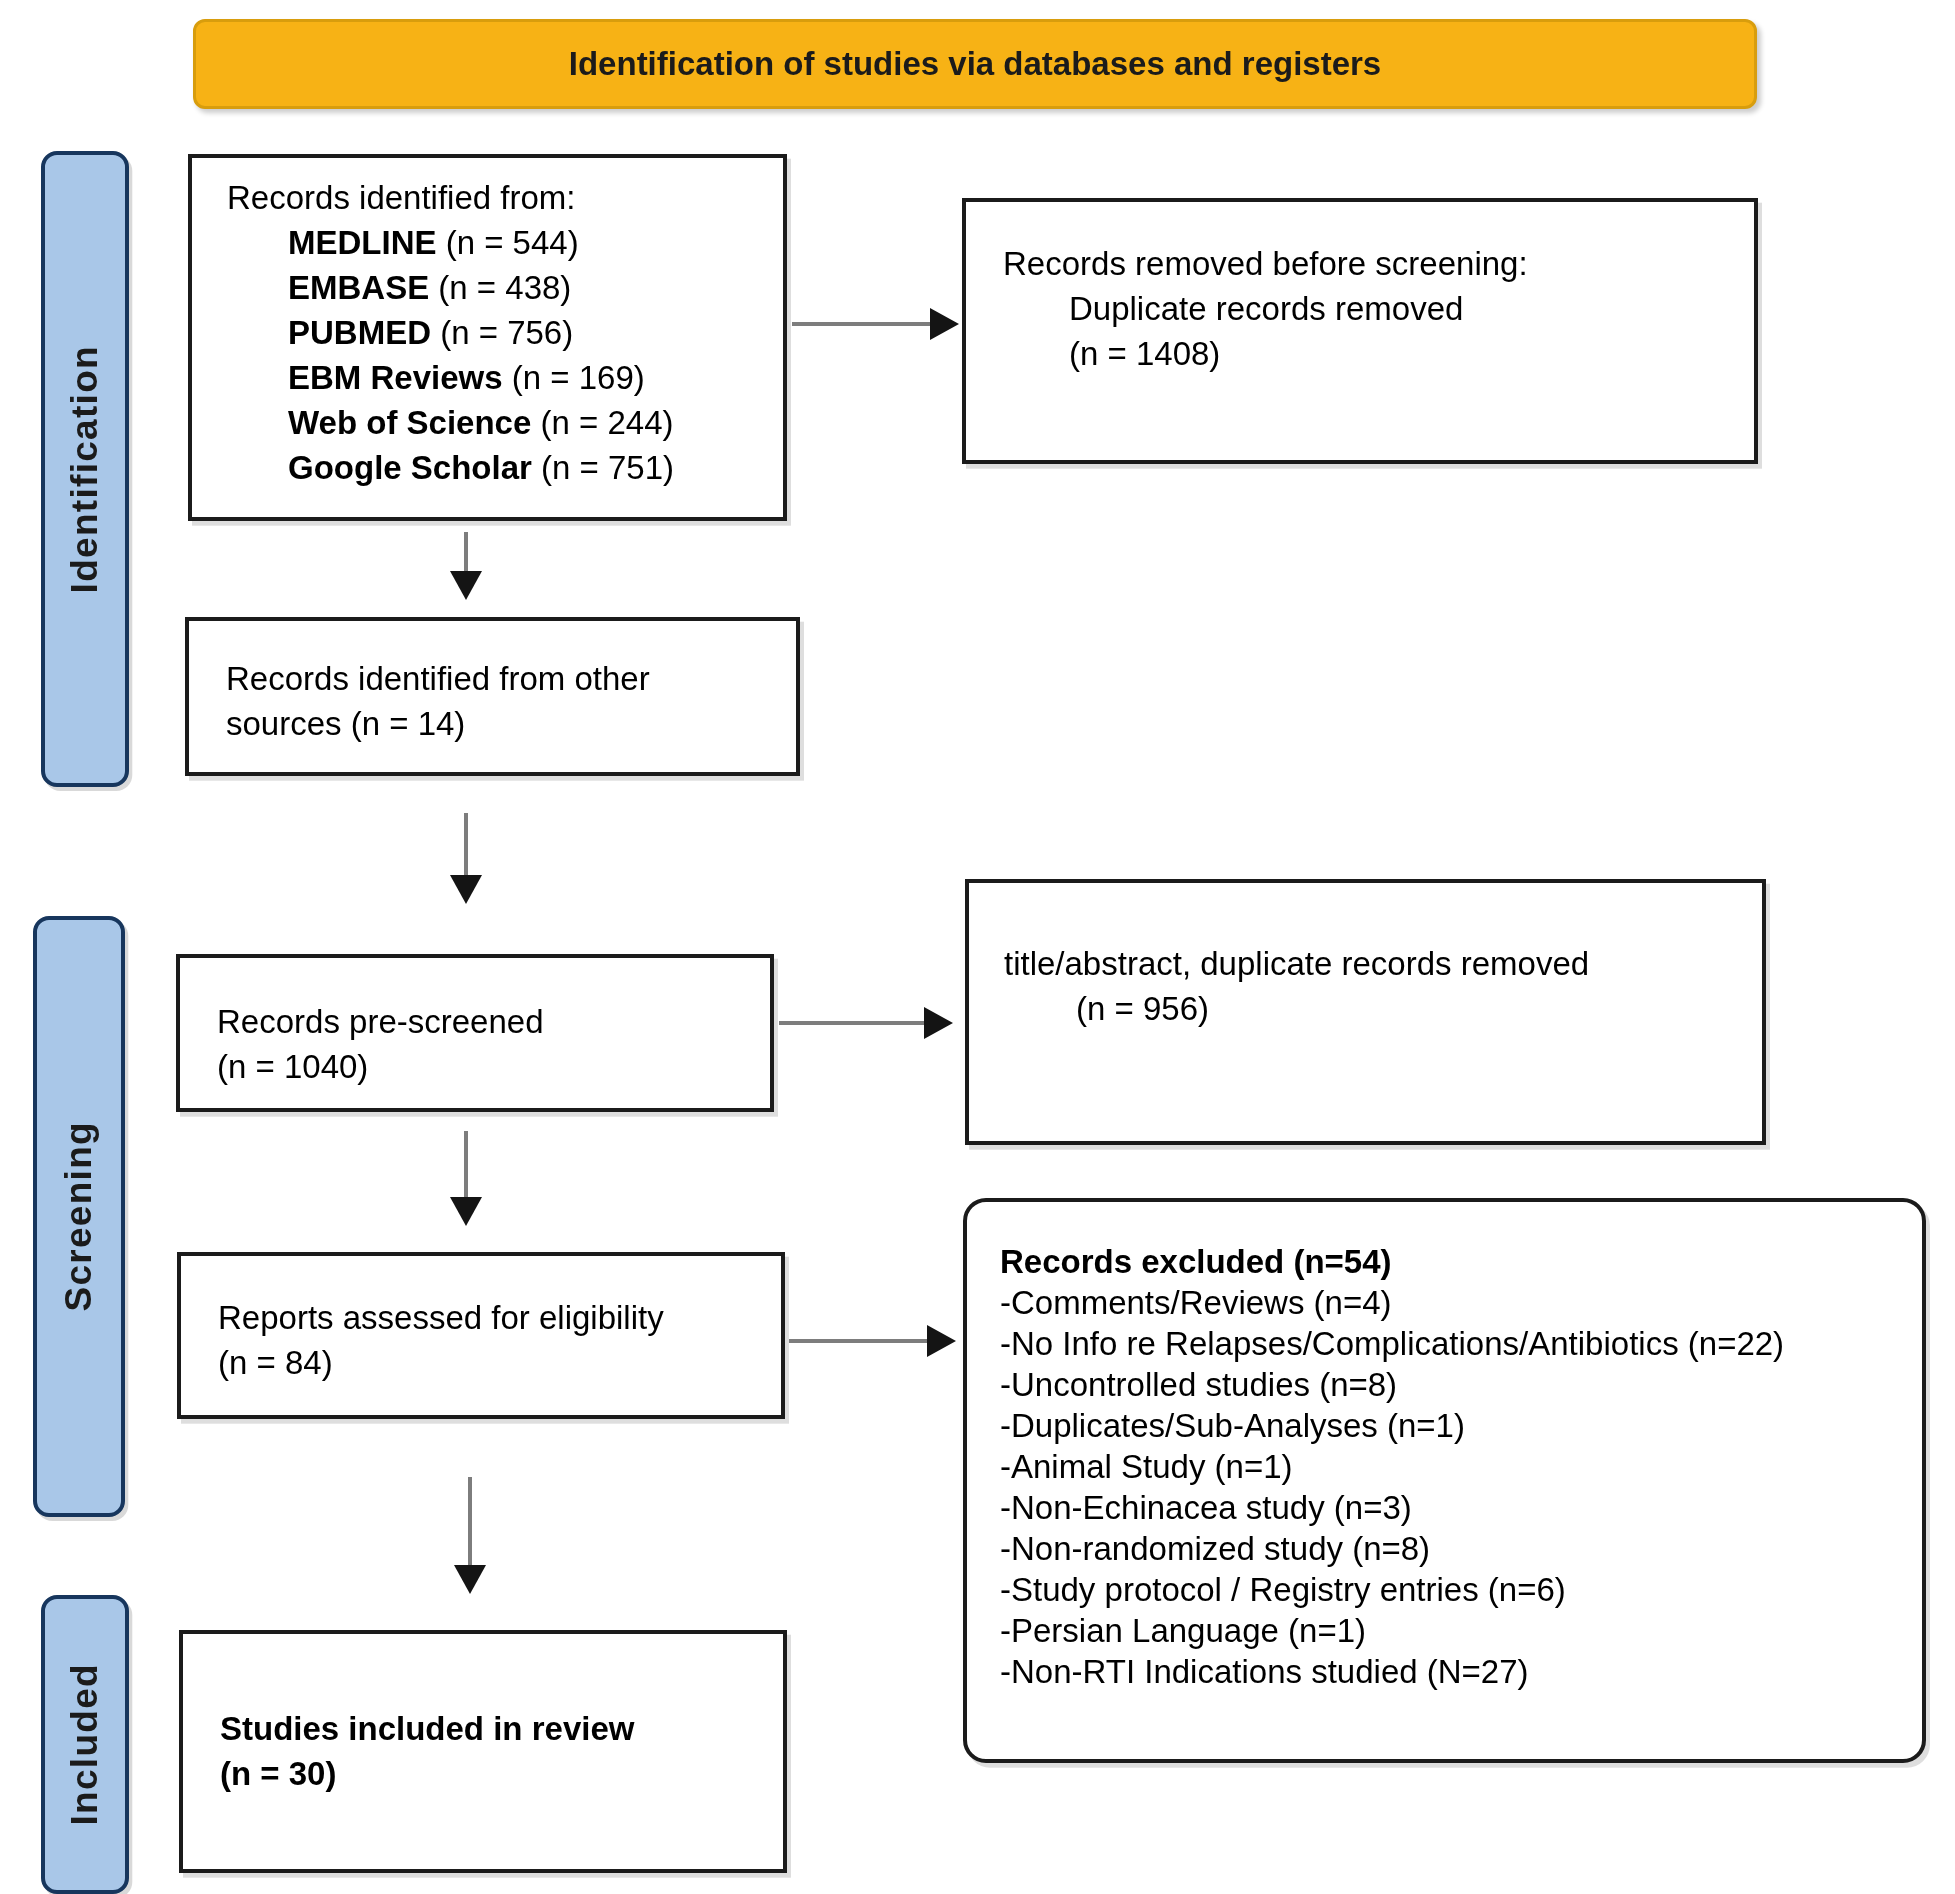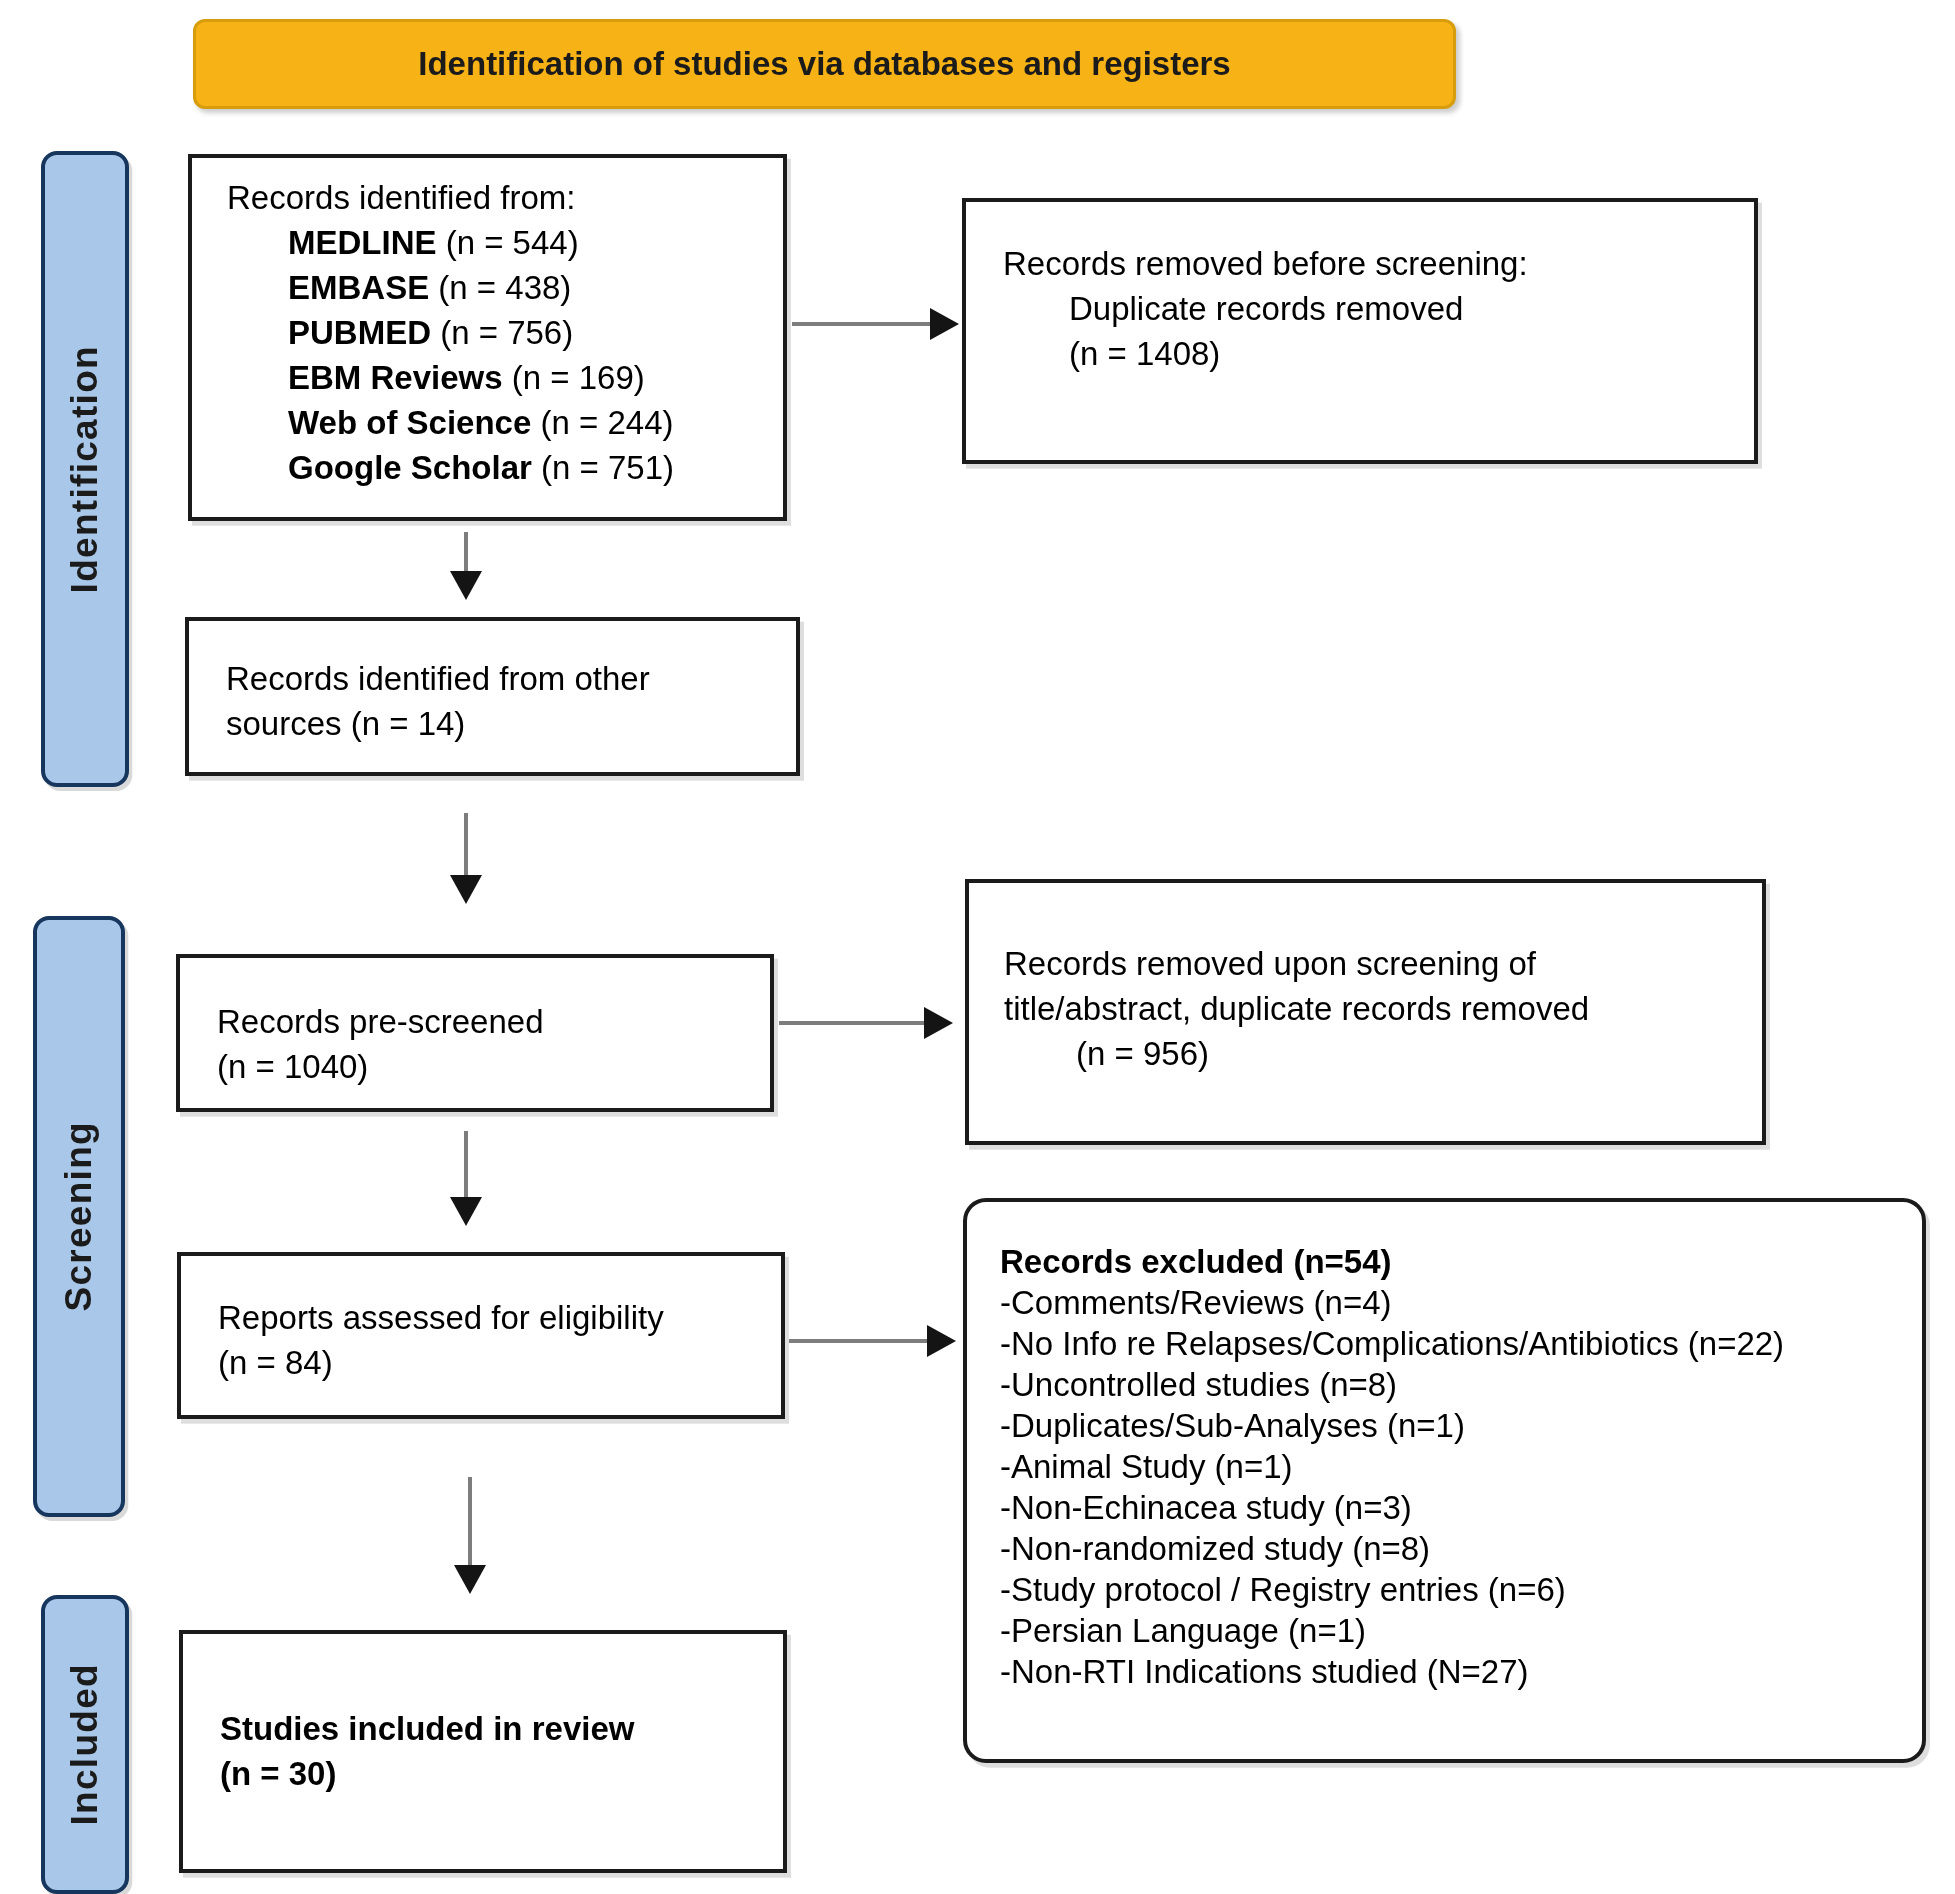--- a/index.html
+++ b/index.html
@@ -6,21 +6,21 @@
   #canvas {
     position: relative;
     width: 1955px;
     height: 1895px;
     background: #ffffff;
     font-family: "Liberation Sans", sans-serif;
     color: #1b1b1b;
   }
   .banner {
     position: absolute;
-    left: 193px; top: 18.6px; width: 1263px; height: 90px;
+    left: 193px; top: 18.6px; width: 1564px; height: 90px;
     background: #F7B215;
     border: 3.3px solid #D89D0D;
     border-radius: 12px;
     box-shadow: 3.3px 4px 5.3px rgba(0,0,0,0.20);
     display: flex; align-items: center; justify-content: center;
     font-size: 33px; font-weight: bold;
     box-sizing: border-box;
   }
   .stage-tab {
     position: absolute;
@@ -107,21 +107,20 @@
     <div>Records identified from other</div>
     <div>sources (n = 14)</div>
   </div>
 
   <div class="box" style="left:176px; top:954px; width:598px; height:158px; padding:41px 13.3px 0 37px;">
     <div>Records pre-screened</div>
     <div>(n = 1040)</div>
   </div>
 
   <div class="box" style="left:965px; top:879px; width:801px; height:266px; padding:58px 20px 0 35px;">
-    <div>Records removed upon screening of</div>
     <div>title/abstract, duplicate records removed</div>
     <div style="padding-left:72px;">(n = 956)</div>
   </div>
 
   <div class="box" style="left:177px; top:1252px; width:608px; height:167px; padding:39px 13.3px 0 37px;">
     <div>Reports assessed for eligibility</div>
     <div>(n = 84)</div>
   </div>
 
   <div class="box excl" style="left:963px; top:1198px; width:963px; height:565px; padding:39px 17.3px 0 33px;">

